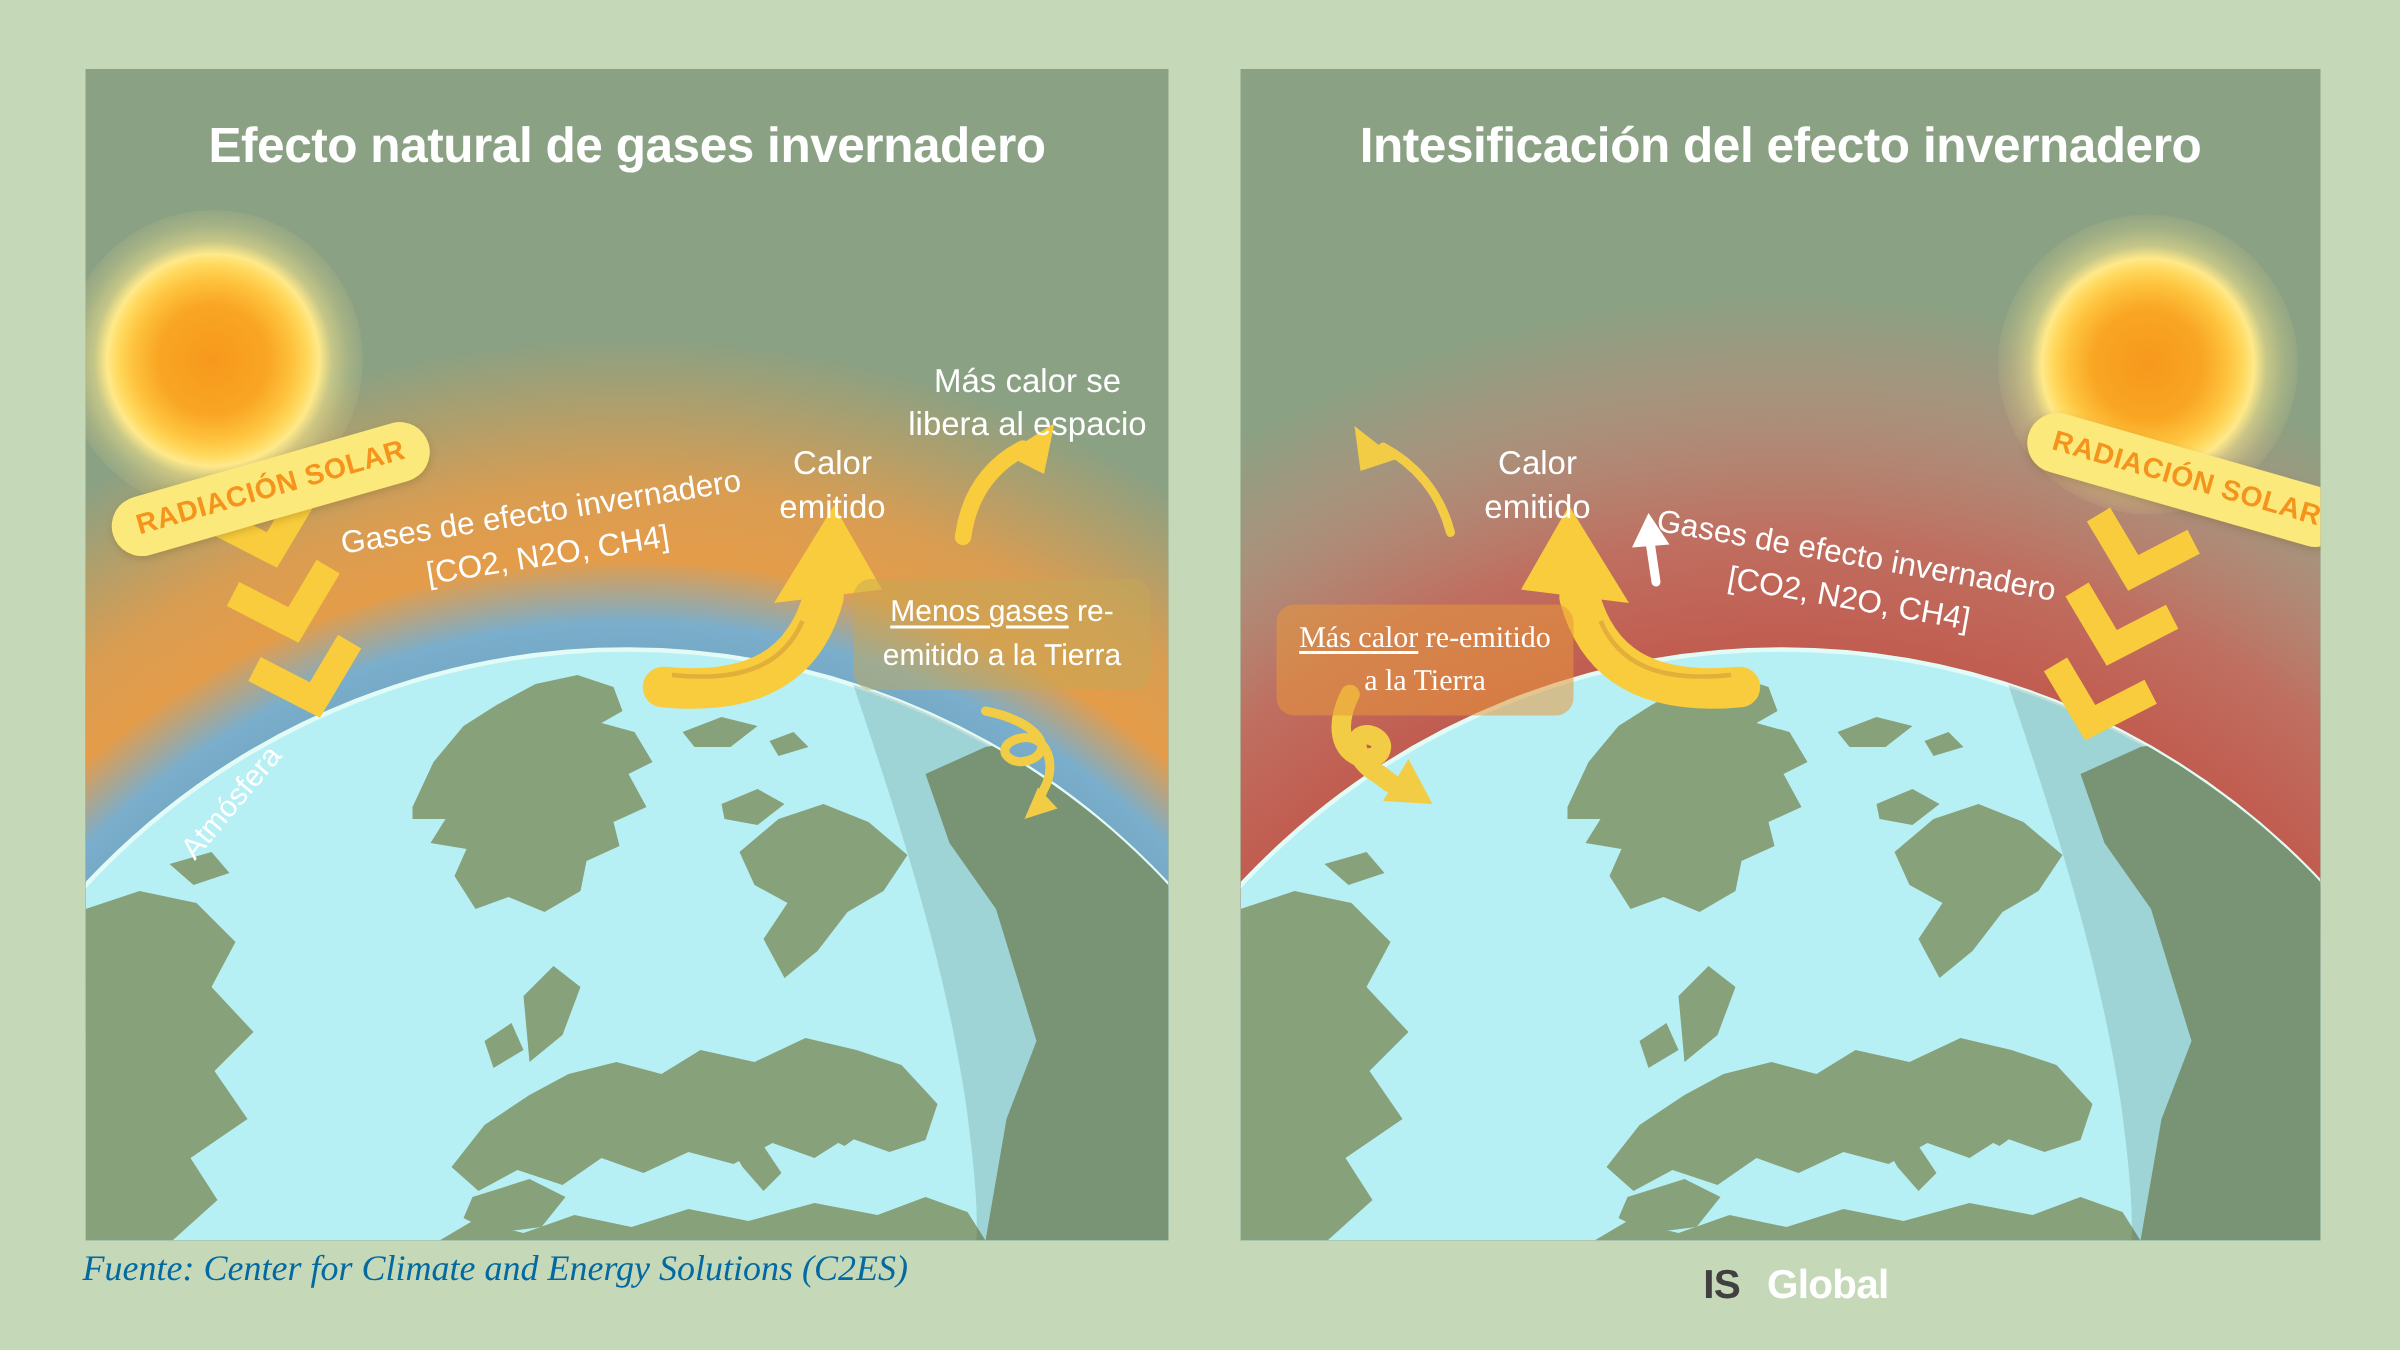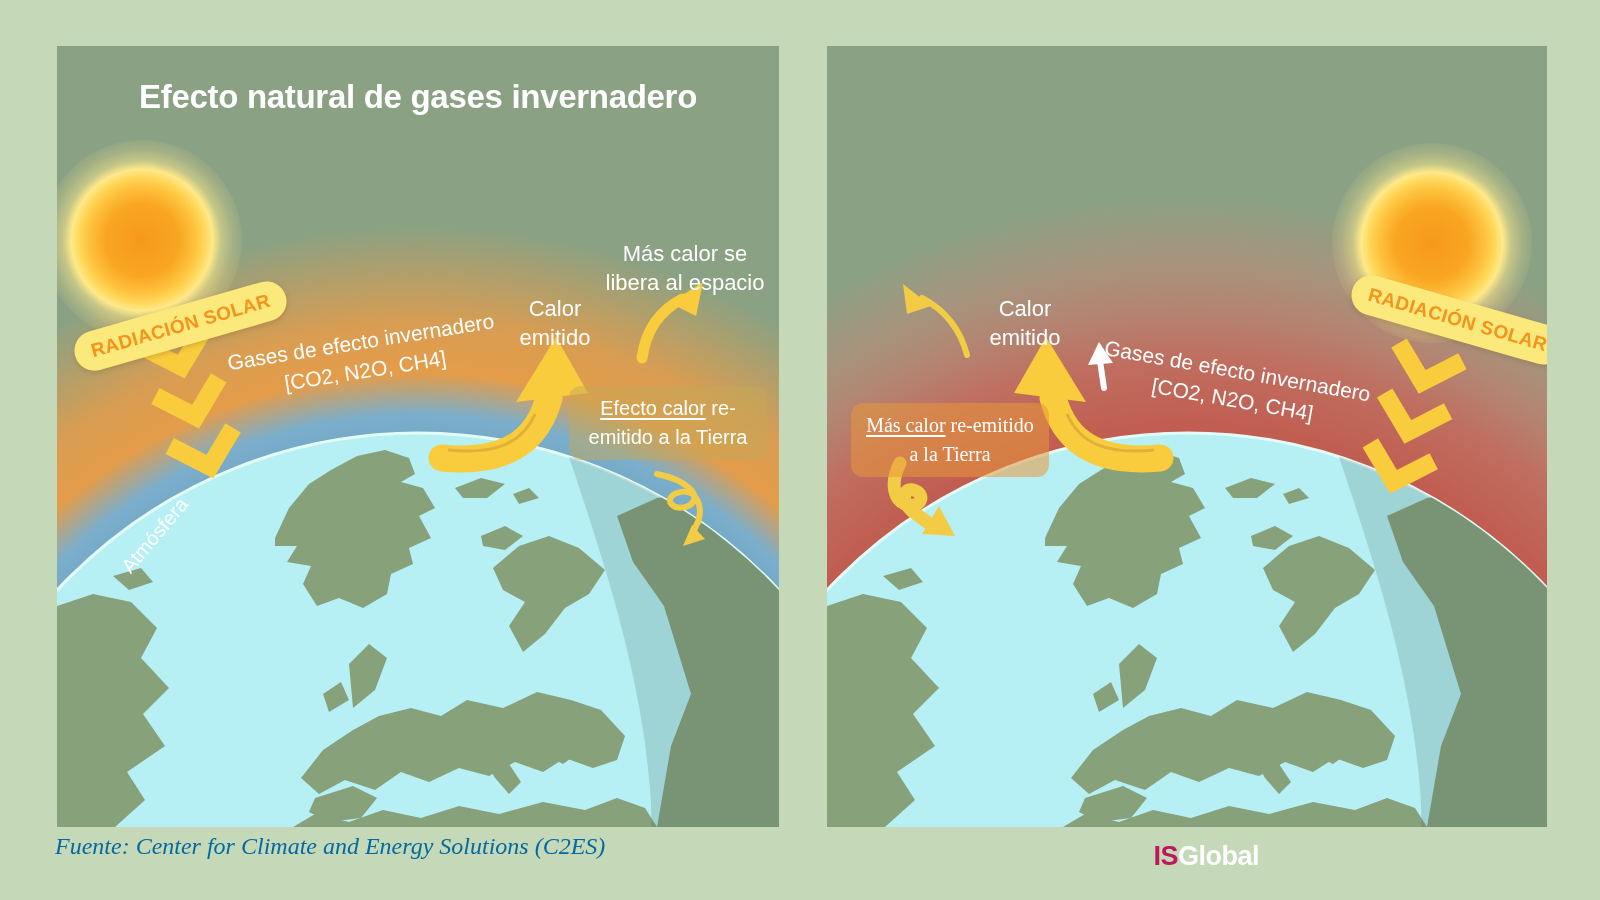--- a/index.html
+++ b/index.html
@@ -40,22 +40,22 @@
   #reemit-left{left:512px;top:340px;background:rgba(196,168,88,0.5);}
   #reemit-right{left:24px;top:357px;background:rgba(231,152,60,0.55);font-family:Liberation Serif, serif;}
   .ul{text-decoration:underline;text-decoration-thickness:2px;text-underline-offset:3px;}
 
   #atm-label{position:absolute;left:28px;top:478px;width:140px;color:#ffffff;font-size:20px;
     transform:rotate(-50deg);text-align:center;}
 
   #source-text{position:absolute;left:55px;top:833px;font-family:"Liberation Serif",serif;
     font-style:italic;font-size:24px;color:#0369a1;}
   #brand-logo{position:absolute;right:53px;top:841px;font-size:27px;font-weight:bold;letter-spacing:-0.5px;}
-  #brand-logo .is{color:#be185d;text-align:center;}
-  #brand-logo .global{color:#ffffff;}
+  #brand-logo .is{color:#404040;text-align:center;}
+  #brand-logo .global{color:#ffffff;margin-left:18px;}
 </style>
 </head>
 <body>
 
 <svg width="0" height="0" style="position:absolute" aria-hidden="true">
   <defs>
     <clipPath id="earthClip">
         <circle cx="361" cy="880" r="493"></circle>
       </clipPath>
     <g id="chev" fill="none" stroke="#F8CC3C" stroke-width="18">
@@ -143,21 +143,21 @@
     <div class="sun" id="sun-left"></div>
     <div class="panel-title">Efecto natural de gases invernadero</div>
     <div class="pill" id="pill-left">RADIACIÓN SOLAR</div>
     <div class="gases" id="gases-left">
       <div>Gases de efecto invernadero</div>
       <div>[CO2, N2O, CH4]</div>
     </div>
     <div class="lbl" id="emit-left">Calor emitido</div>
     <div class="lbl" id="space-left">Más calor se libera al espacio</div>
     <div class="reemit" id="reemit-left">
-      <span class="ul">Efecto calor</span>
+      <span class="ul">Menos gases</span>
       <span>re-emitido a la Tierra</span>
     </div>
     <div id="atm-label">Atmósfera</div>
   </div>
 
   <div class="panel" id="right-panel">
     <svg class="scene" width="720" height="781" viewBox="0 0 720 781">
       <defs>
         <radialGradient id="glowR" gradientUnits="userSpaceOnUse" cx="361" cy="880" r="730">
           <stop offset="0.60" stop-color="#C9584E" stop-opacity="0"></stop>
@@ -190,20 +190,21 @@
         <polygon points="261,319 286,317 272,296" fill="#FFFFFF"></polygon>
       </g>
 
       <g>
         <path d="M73,417 C63,437 66,455 81,459 C95,462 99,447 86,444 C73,442 75,461 92,470 L100,476" stroke="#F3CC45" stroke-width="13" fill="none" stroke-linecap="round"></path>
         <polygon points="95,488 128,490 112,460" fill="#F3CC45"></polygon>
       </g>
     </svg>
 
     <div class="sun" id="sun-right"></div>
+    <div class="panel-title">Intesificación del efecto invernadero</div>
     <div class="pill" id="pill-right">RADIACIÓN SOLAR</div>
     <div class="gases" id="gases-right">
       <div>Gases de efecto invernadero</div>
       <div>[CO2, N2O, CH4]</div>
     </div>
     <div class="lbl" id="emit-right">Calor emitido</div>
     <div class="reemit" id="reemit-right">
       <span class="ul">Más calor</span>
       <span>re-emitido a la Tierra</span>
     </div>

